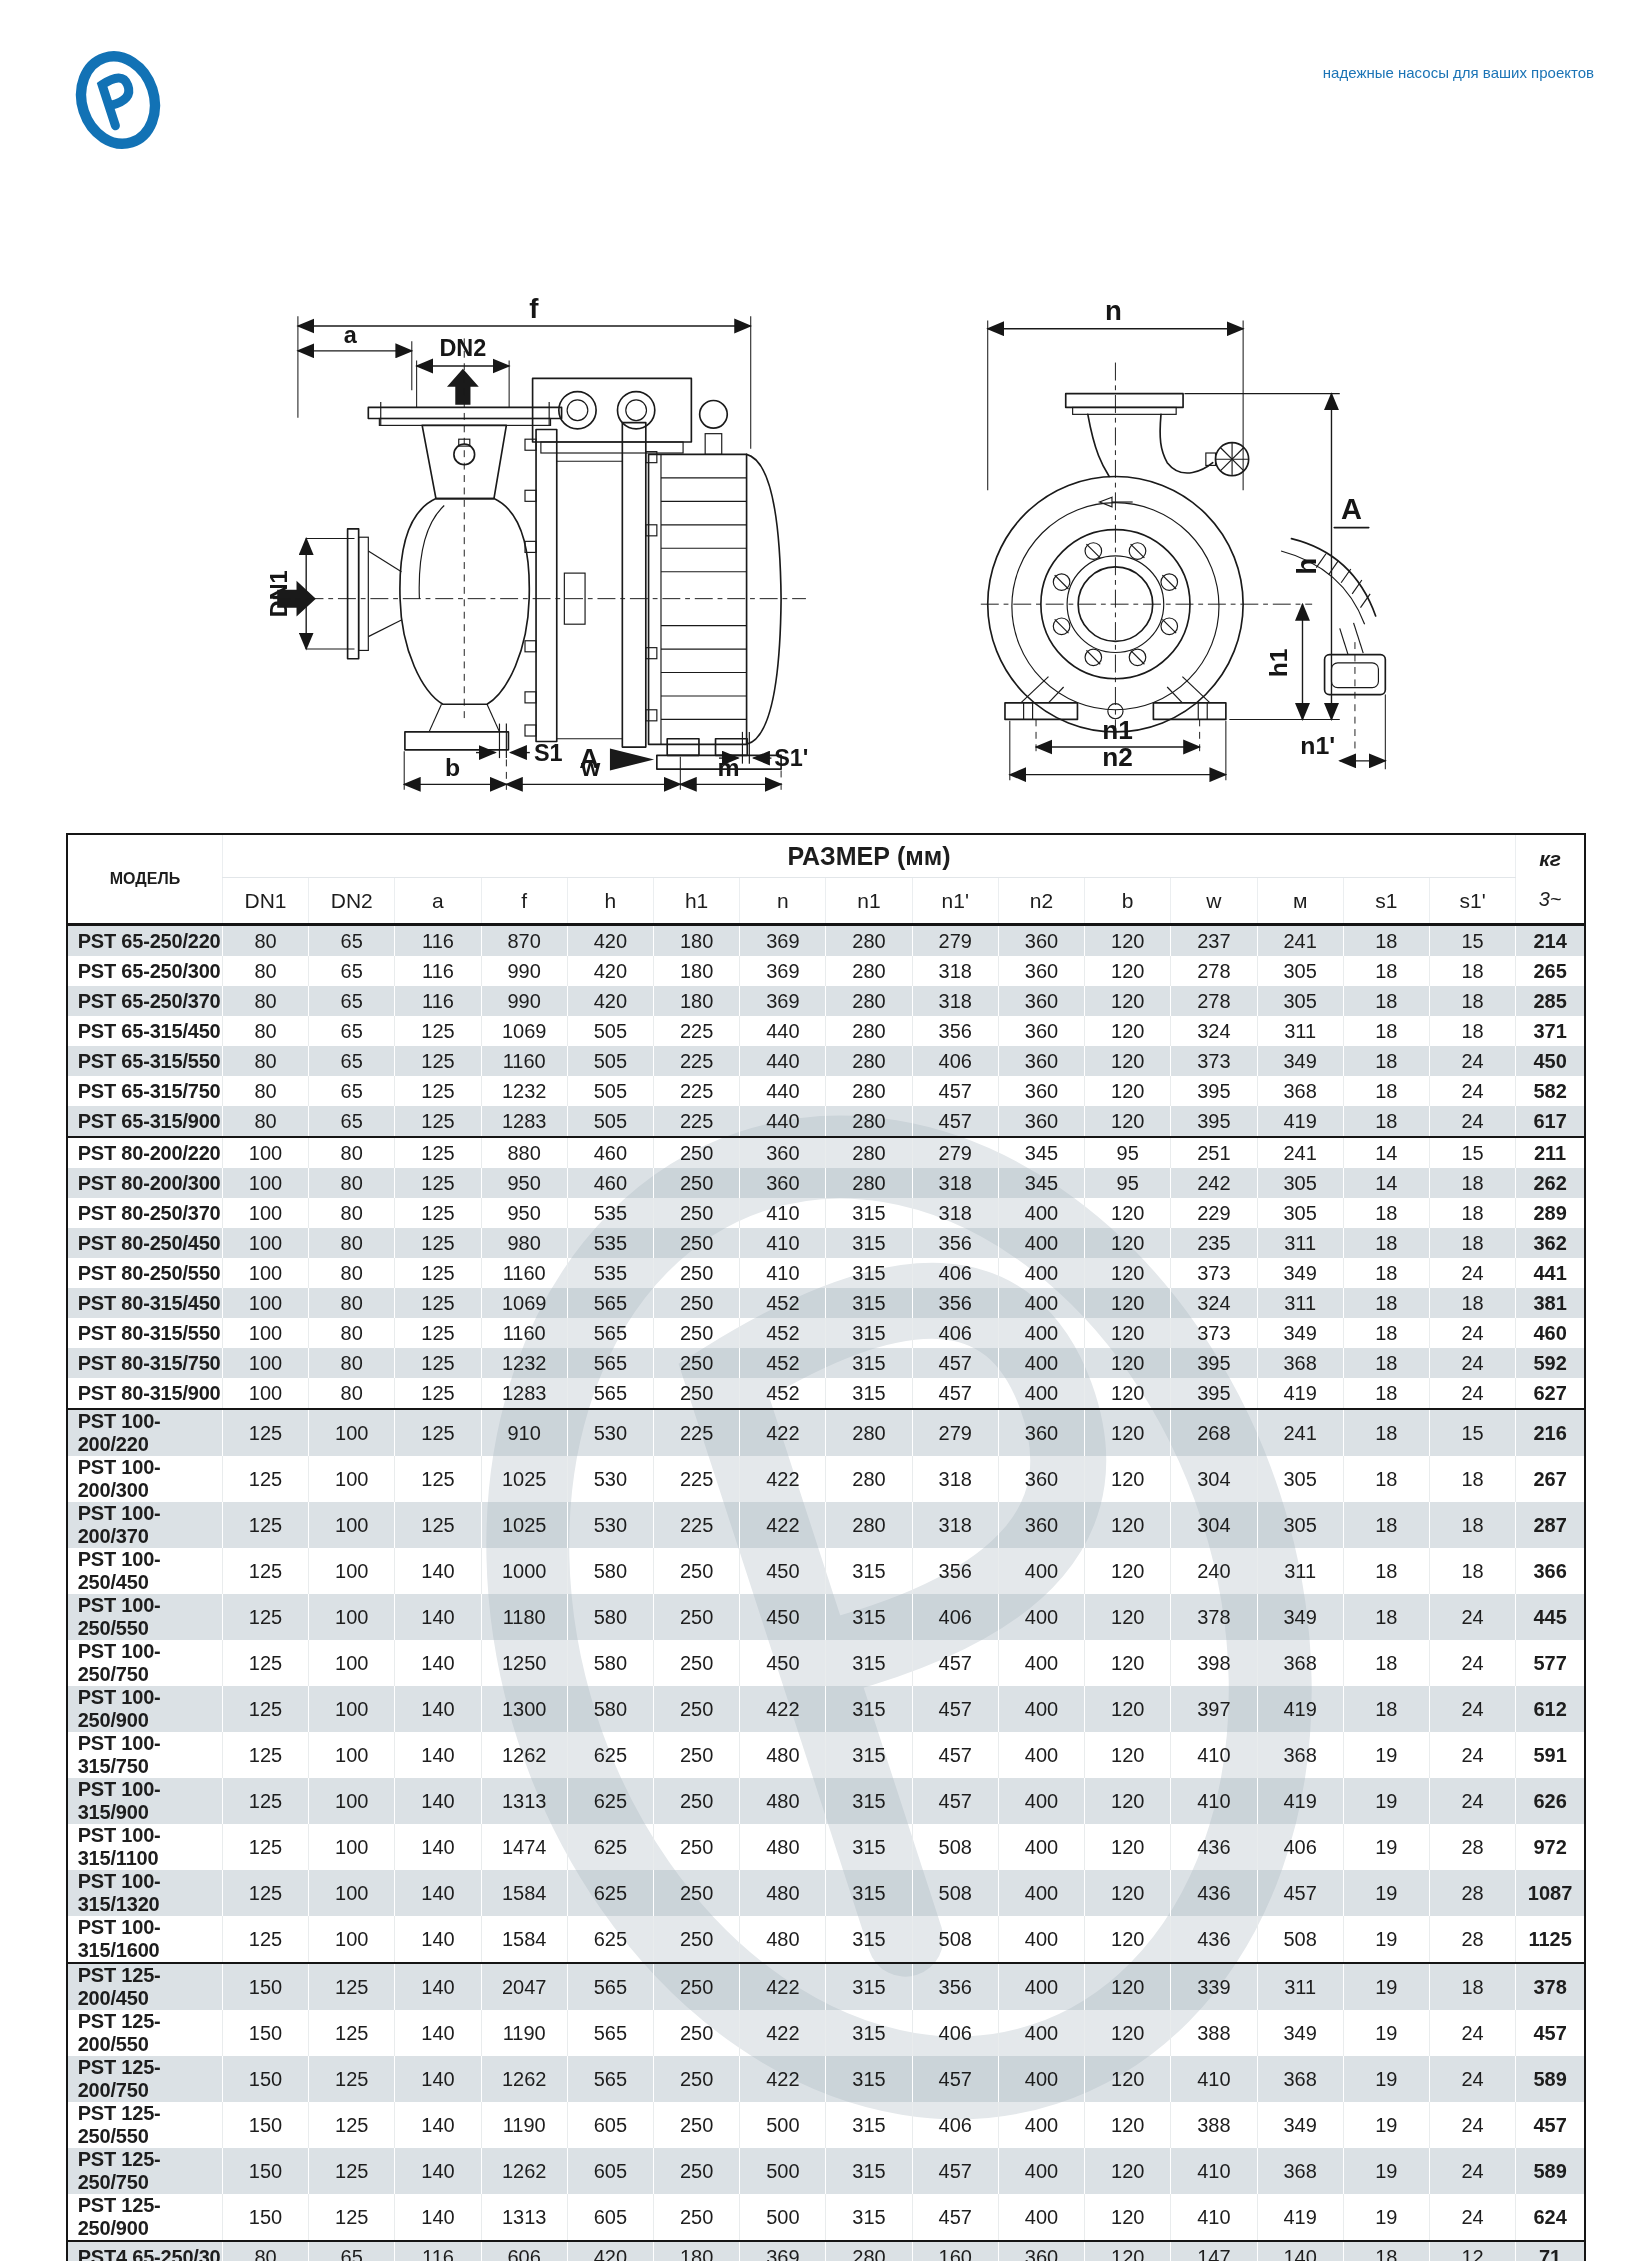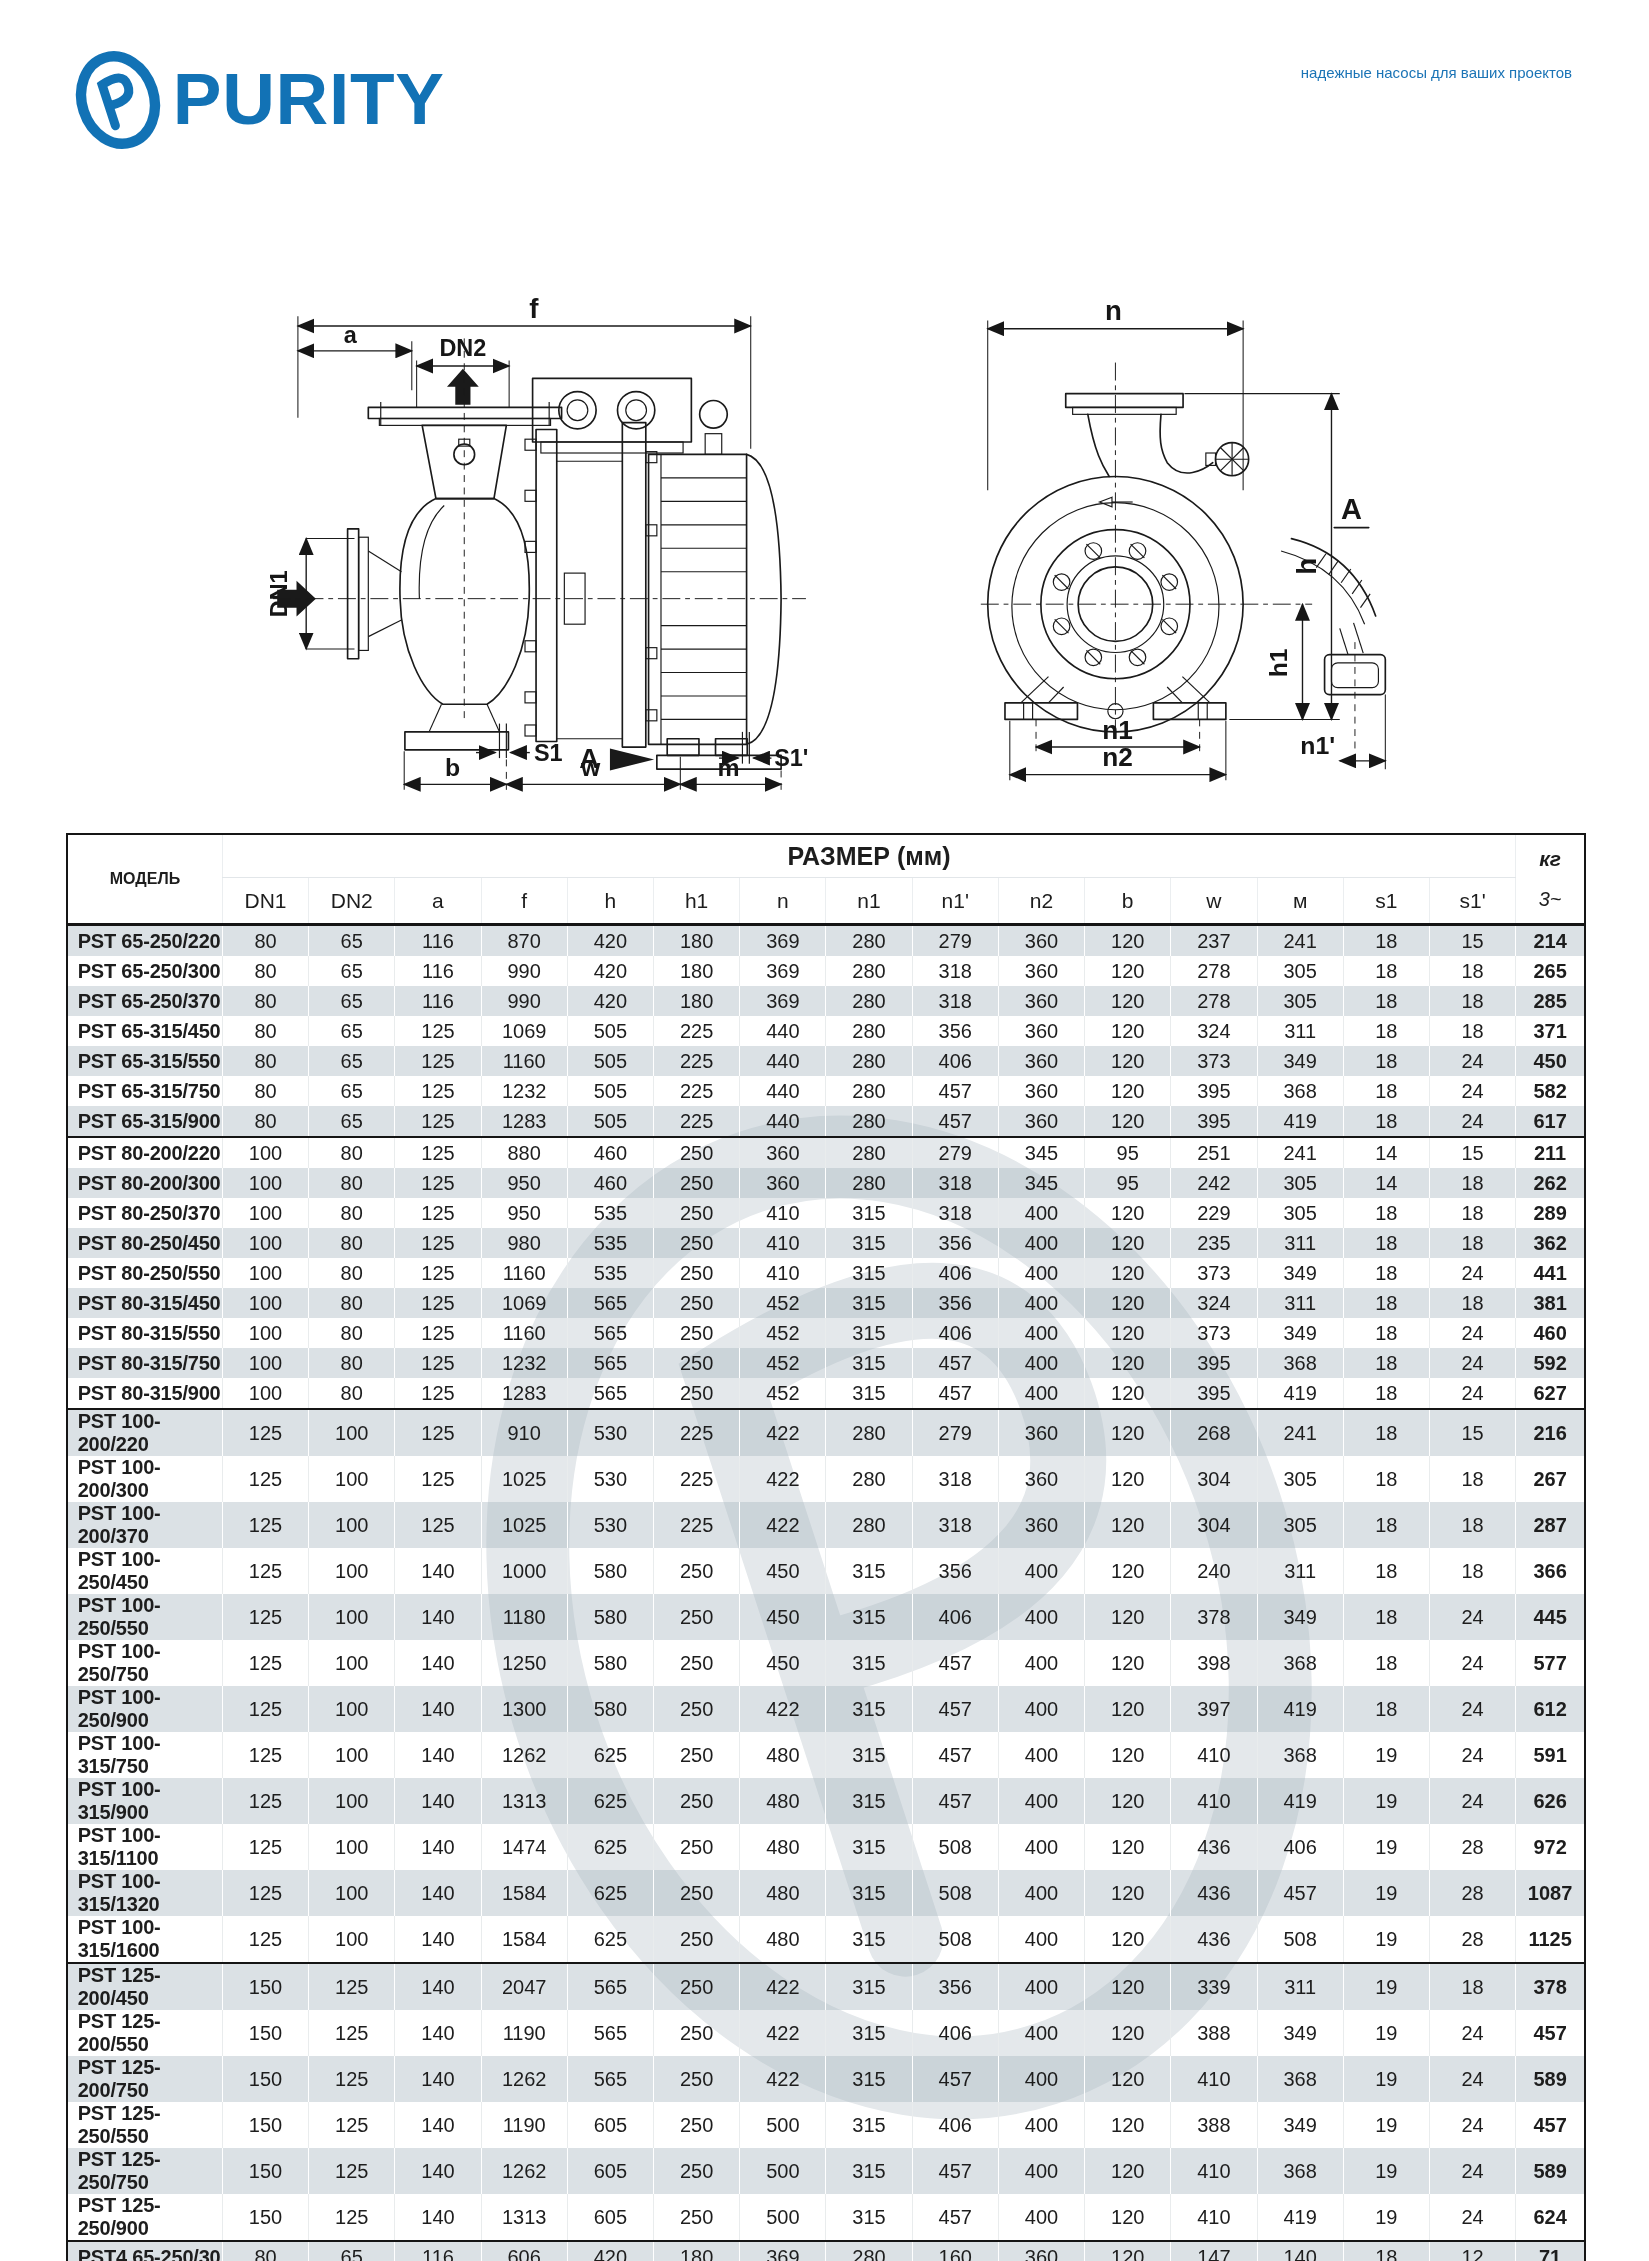--- a/index.html
+++ b/index.html
@@ -1,21 +1,21 @@
 <!DOCTYPE html>
 <html style="font-size:11px"><head>
 <meta charset="utf-8">
 <style>
   html,body{margin:0;padding:0;background:#fff;}
   body{width:1650px;height:2261px;position:relative;font-family:"Liberation Sans",sans-serif;overflow:hidden;}
 
   
   .logo{position:absolute;left:66px;top:46px;display:flex;align-items:center;}
   .logo-text{font-size:73px;font-weight:bold;color:#1272b5;letter-spacing:0.7px;line-height:1;margin-left:2.8px;}
-  .tagline{position:absolute;top:64px;right:78px;font-size:15px;color:#1b74b6;}
+  .tagline{position:absolute;top:64px;right:56px;font-size:15px;color:#1b74b6;}
 
   
   .drawing-left{position:absolute;left:263px;top:297px;}
   .drawing-right{position:absolute;left:967px;top:297px;}
   svg .ln{stroke:#1a1a1a;stroke-width:2.4;fill:none;stroke-linecap:round;stroke-linejoin:round;}
   svg .ln2{stroke:#1a1a1a;stroke-width:1.7;fill:none;}
   svg .dim{stroke:#1a1a1a;stroke-width:2;fill:none;}
   svg .ext{stroke:#1a1a1a;stroke-width:1.5;fill:none;}
   svg .cl{stroke:#1a1a1a;stroke-width:1.4;fill:none;stroke-dasharray:26 7 7 7;}
   svg .dash{stroke:#1a1a1a;stroke-width:1.4;fill:none;stroke-dasharray:10 8;}
@@ -43,21 +43,20 @@
 </head>
 <body>
 
 <div class="logo">
   <svg width="104" height="104" viewBox="0 0 150 150">
     <g transform="rotate(-18 75 78)">
       <ellipse cx="75" cy="78" rx="52" ry="64" fill="none" stroke="#1272b5" stroke-width="15"></ellipse>
       <path d="M60,112 L60,50 Q94,40 95,62 Q96,84 64,82" fill="none" stroke="#1272b5" stroke-width="13" stroke-linecap="round"></path>
     </g>
   </svg>
-  <span class="logo-text" style="color: rgb(18, 114, 181);">PURITY</span>
 </div>
 <div class="tagline">надежные насосы для ваших проектов</div>
 
 <svg class="drawing-left" width="553" height="497" viewBox="0 0 800 720">
   <defs>
     <marker id="arrL" viewBox="0 0 12 10" markerWidth="13" markerHeight="11" refX="11" refY="5" orient="auto-start-reverse">
       <path d="M0,0 L12,5 L0,10 Z" fill="#161616"></path>
     </marker>
   </defs>
 

